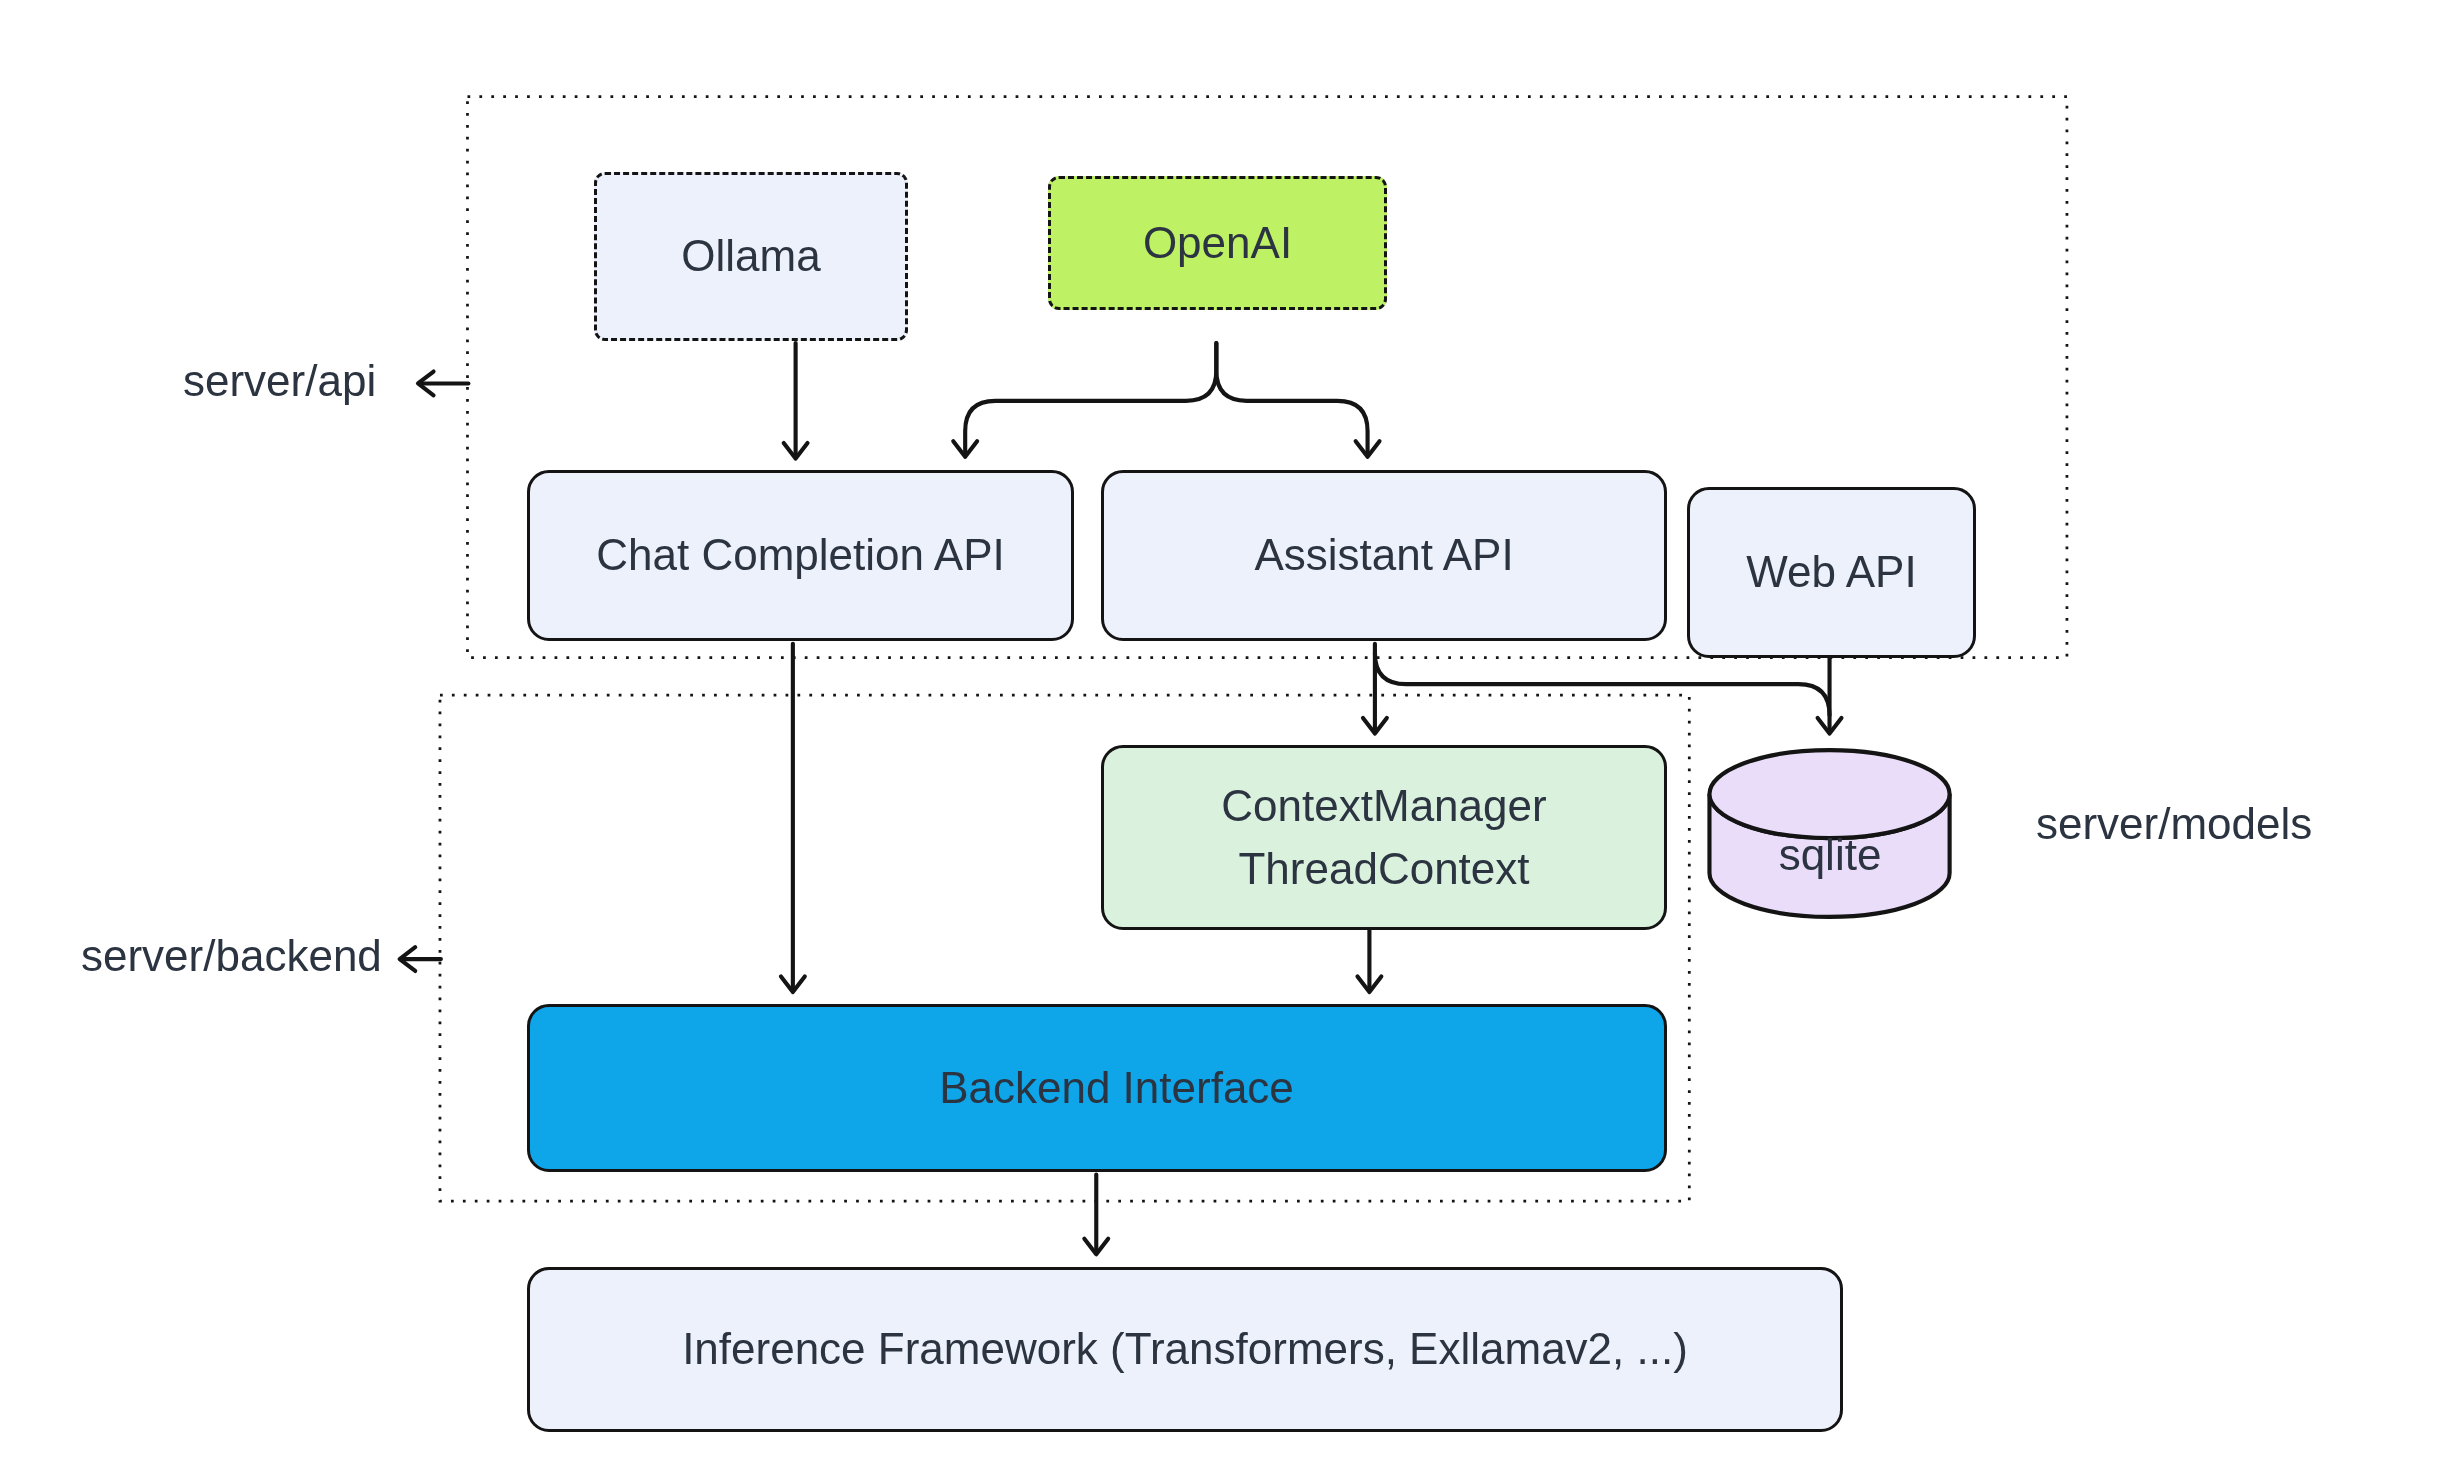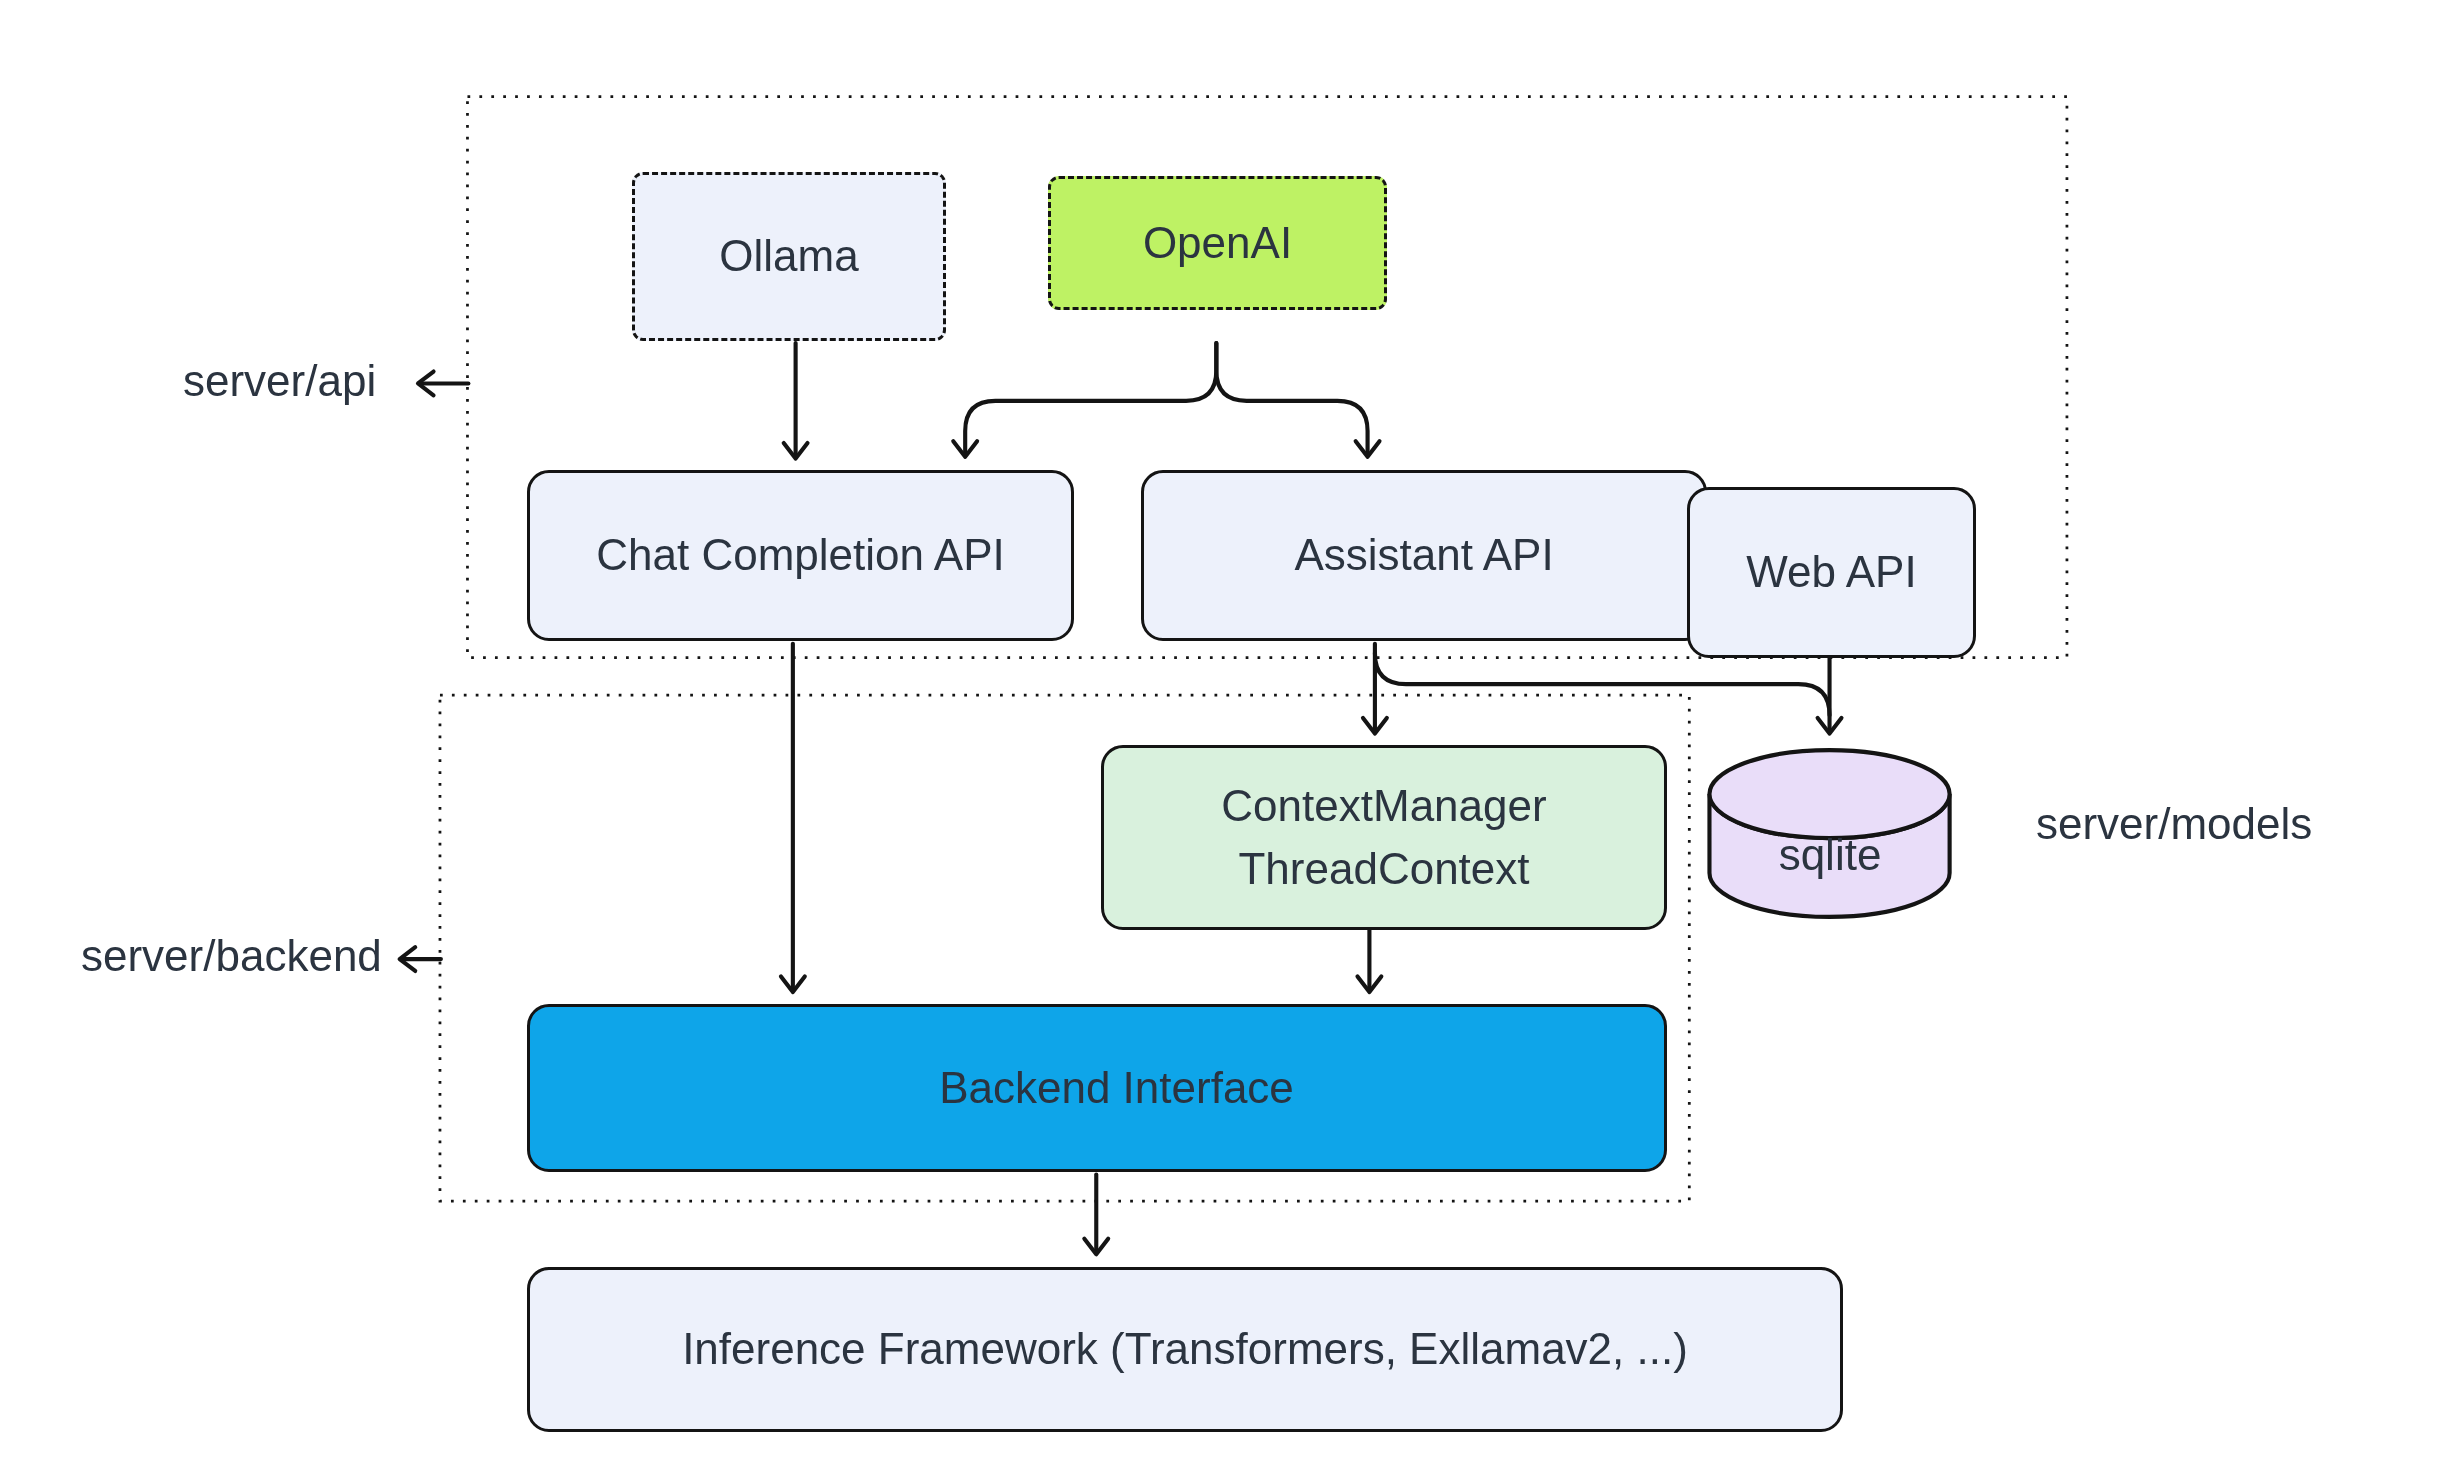--- a/index.html
+++ b/index.html
@@ -41,31 +41,31 @@
       <path d="M511,418 L458,418" marker-end="url(#arrow)"></path>
       <path d="M481,1046 L438,1046" marker-end="url(#arrow)"></path>
     </g>
 
     <g>
       <path d="M1865,866 L1865,952 A131,48 0 0 0 2127,952 L2127,866 A131,48 0 0 1 1865,866 Z" stroke="#141414" stroke-width="4.5" fill="#e9ddf9"></path>
       <ellipse cx="1996" cy="866" rx="131" ry="48" stroke="#141414" stroke-width="4.5" fill="#e9ddf9"></ellipse>
     </g>
   </svg>
 
-  <div class="node dashed" style="left: 632px; top: 172px; width: 314px; height: 169px; background: rgb(237, 241, 251);">
+  <div class="node dashed" style="left: 594px; top: 172px; width: 314px; height: 169px; background: rgb(237, 241, 251);">
     <span>Ollama</span>
   </div>
   <div class="node dashed" style="left: 1048px; top: 176px; width: 339px; height: 134px; background: #bef264;">
     <span>OpenAI</span>
   </div>
 
   <div class="node" style="left: 527px; top: 470px; width: 547px; height: 171px; background: rgb(237, 241, 251);">
     <span>Chat Completion API</span>
   </div>
-  <div class="node" style="left: 1101px; top: 470px; width: 566px; height: 171px; background: rgb(237, 241, 251); margin-left: 40px;">
+  <div class="node" style="left: 1101px; top: 470px; width: 566px; height: 171px; background: rgb(237, 241, 251);">
     <span>Assistant API</span>
   </div>
   <div class="node" style="left: 1687px; top: 470px; width: 289px; height: 171px; background: rgb(237, 241, 251); margin-top: 17px;">
     <span>Web API</span>
   </div>
 
   <div class="node" style="left: 1101px; top: 745px; width: 566px; height: 185px; background: rgb(217, 241, 221);">
     <span>ContextManager</span>
     <span>ThreadContext</span>
   </div>

